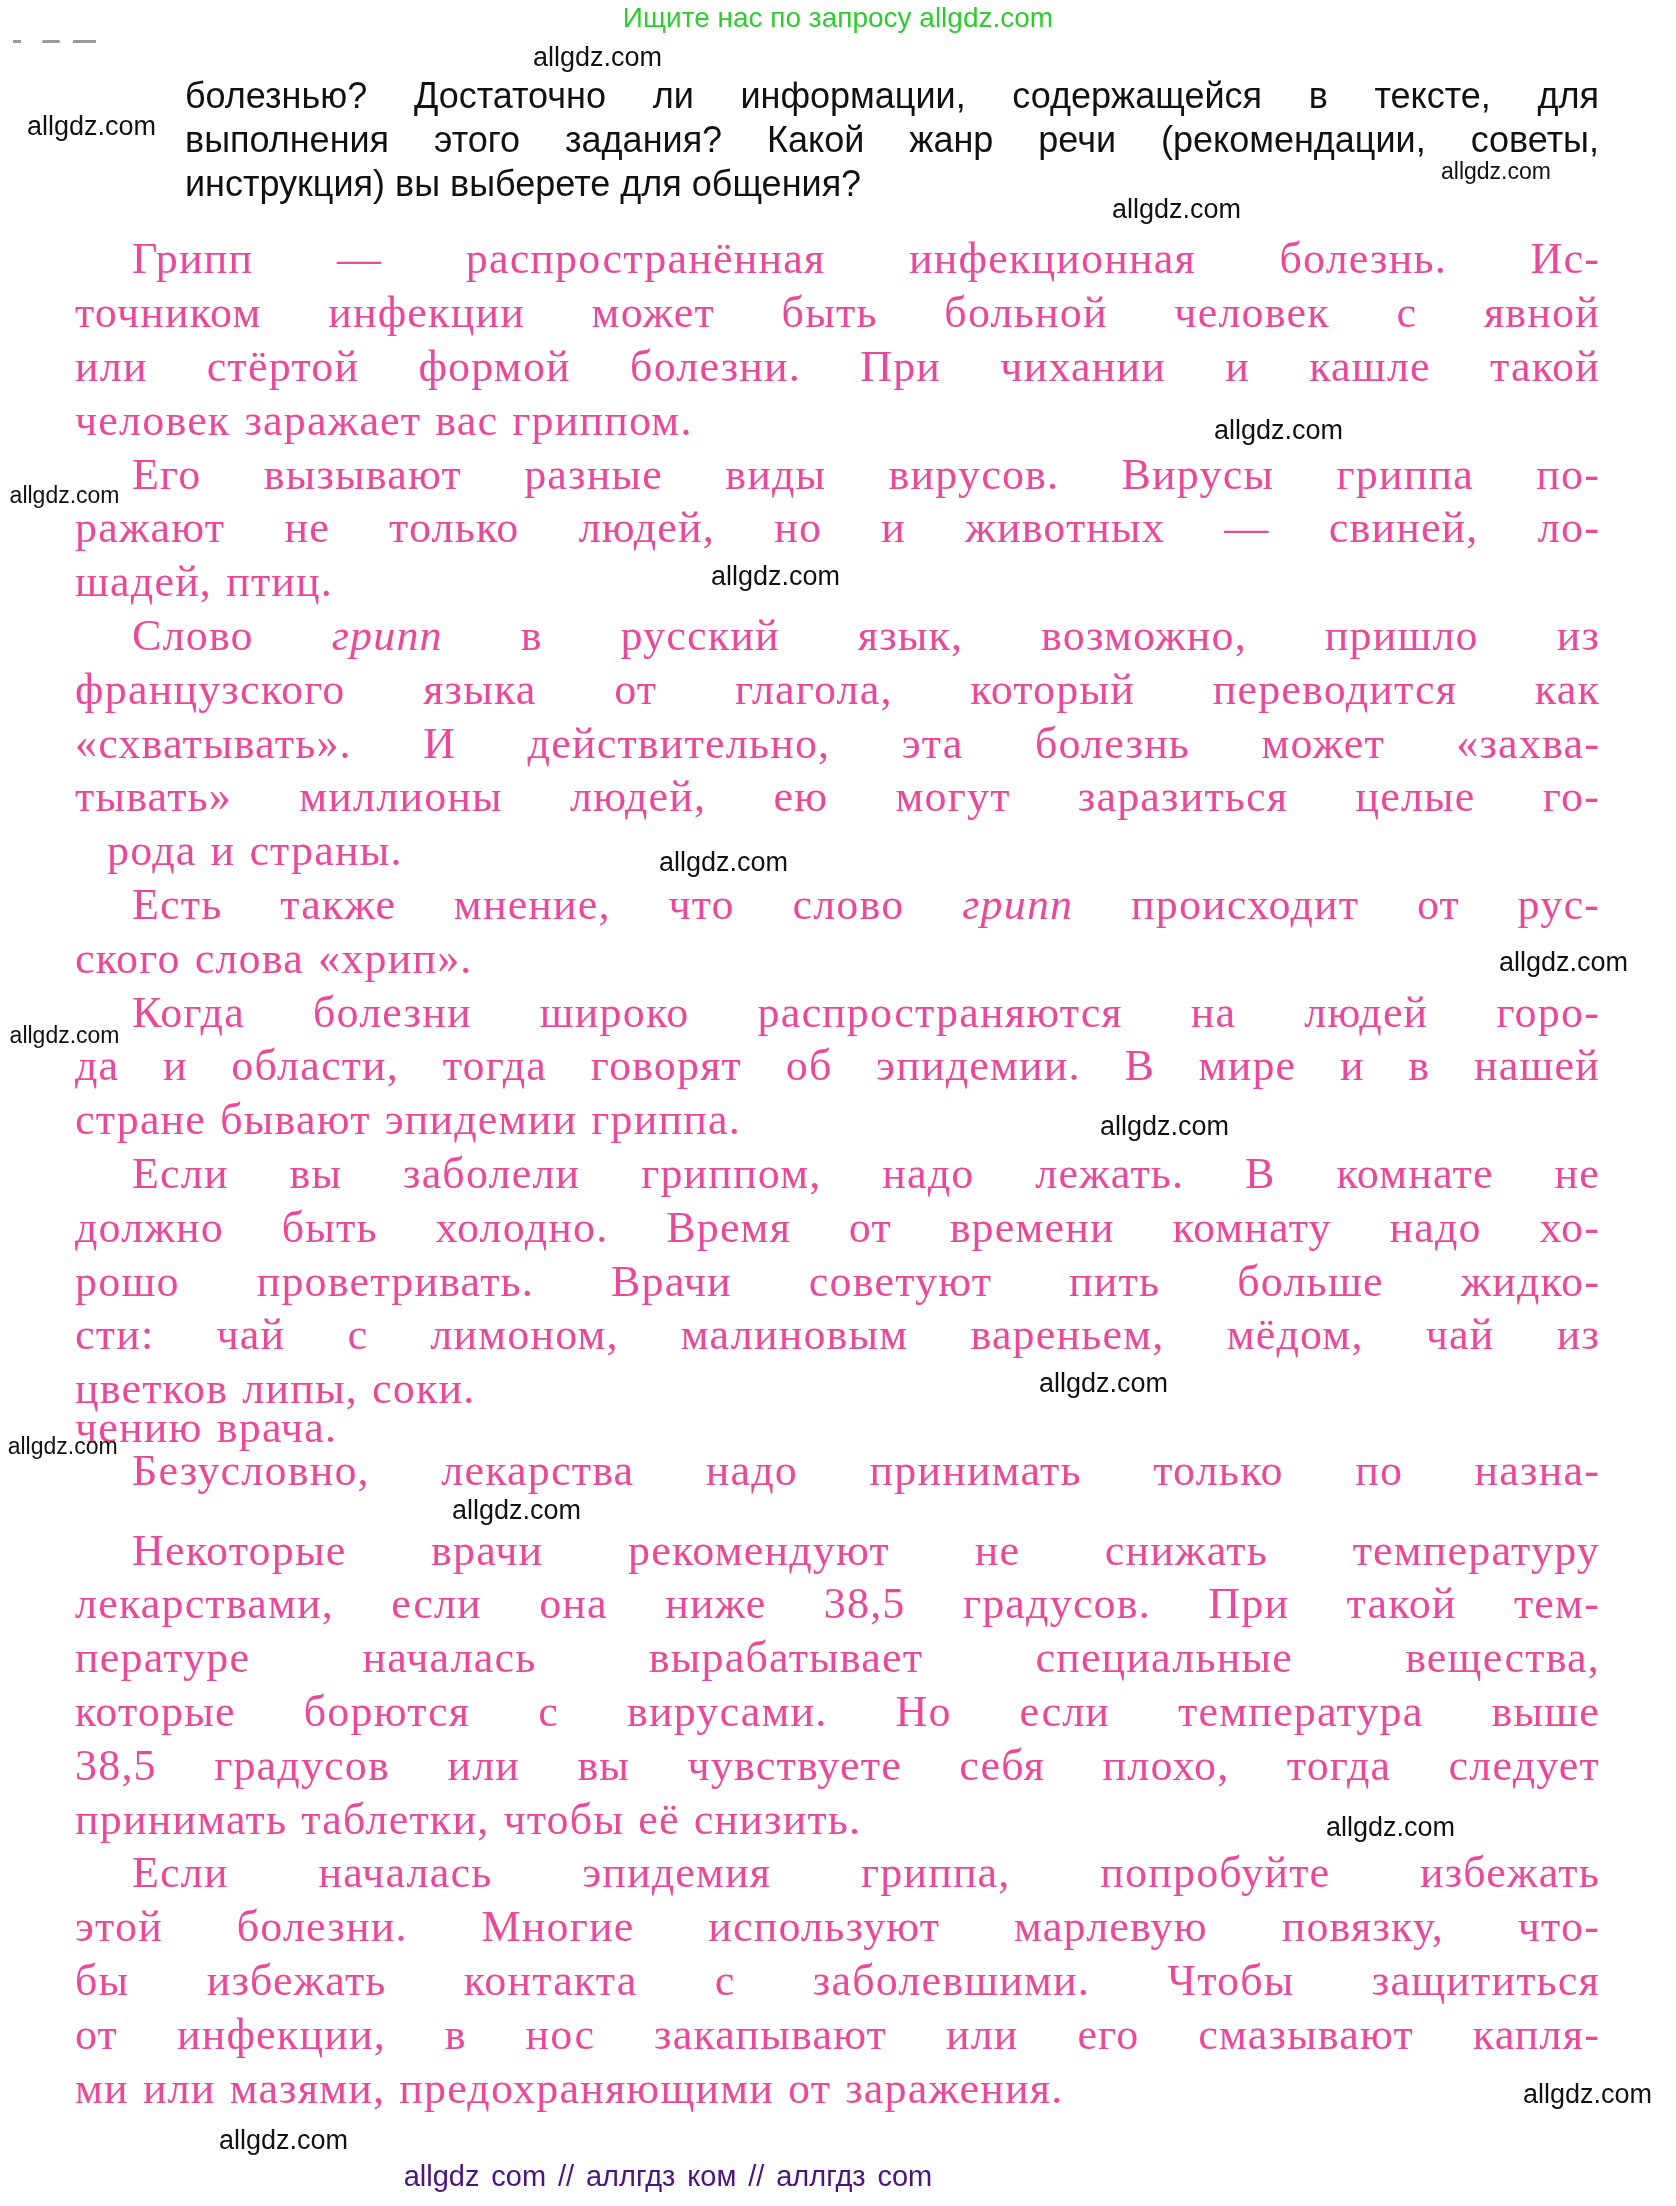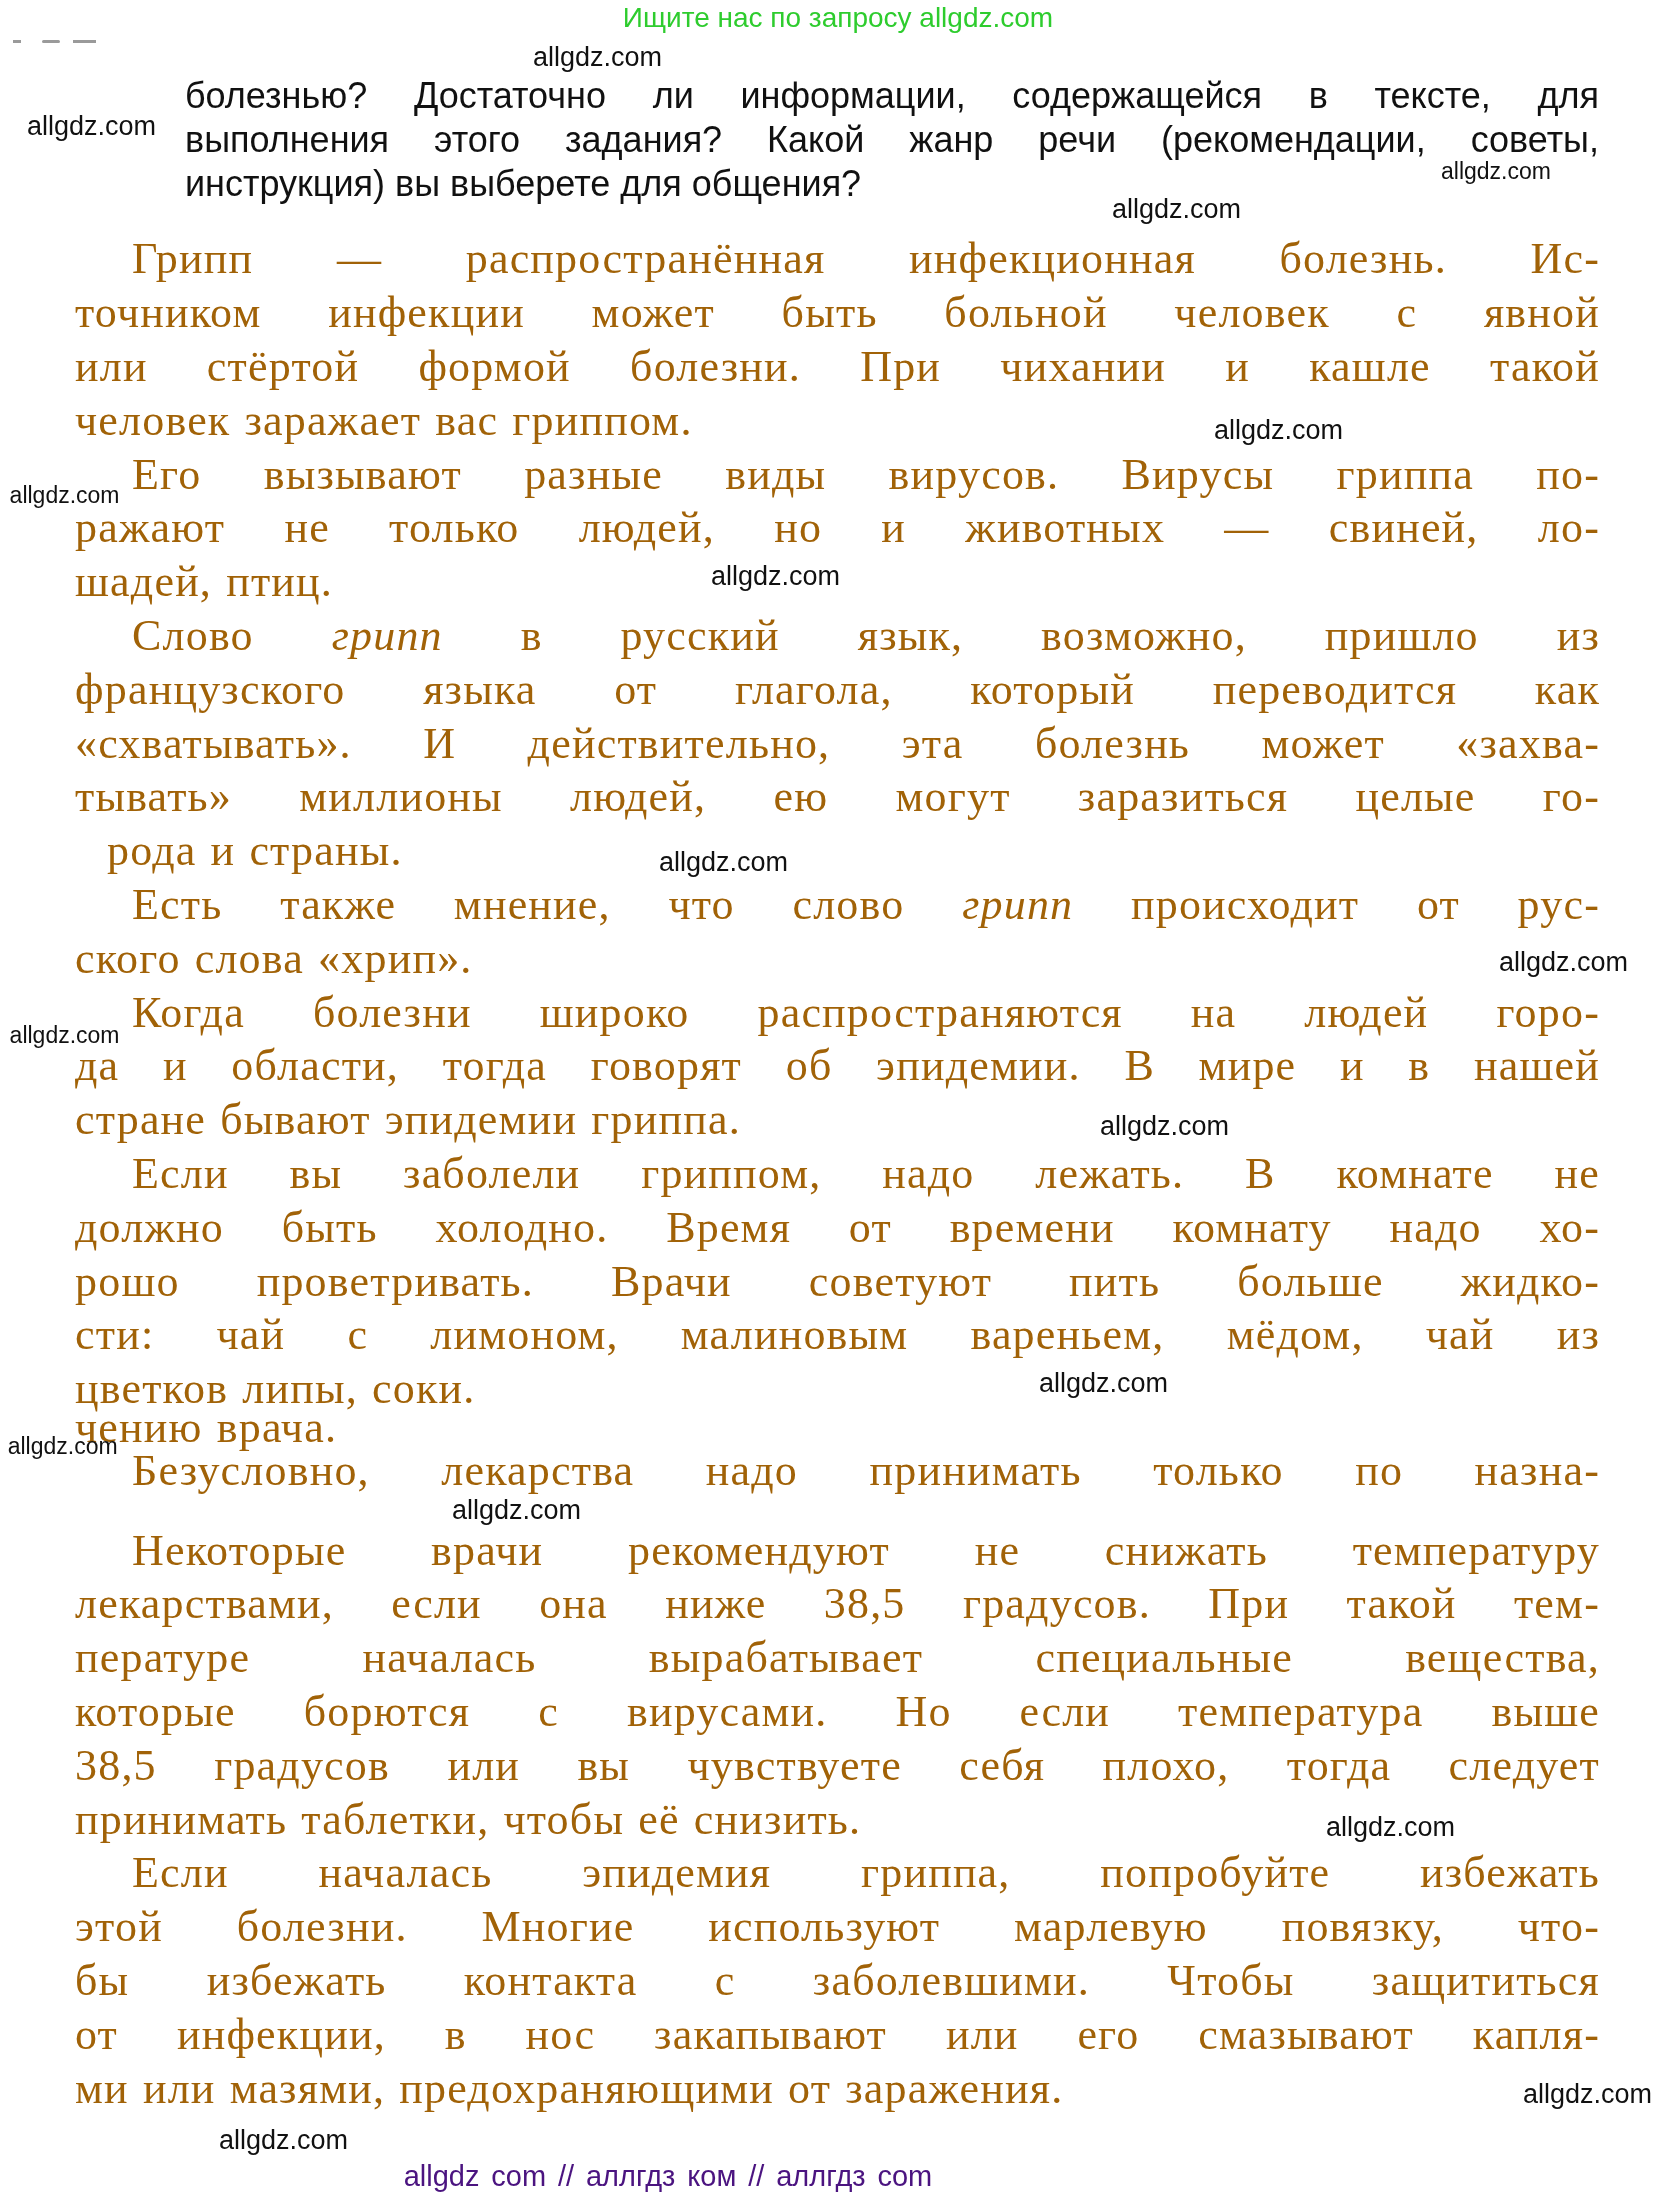--- a/index.html
+++ b/index.html
@@ -13,21 +13,21 @@
   }
   .page-num-frag span { position: absolute; top: 0; height: 2.9px; background: #9a9a9a; }
   .intro-line {
     position: absolute; left: 185px; width: 1414px;
     font-family: "Liberation Sans", sans-serif; font-size: 36px; color: #111;
     text-align: justify; text-align-last: justify; white-space: nowrap; line-height: 42px;
   }
   .intro-line.last { text-align-last: left; }
   .line {
     position: absolute; left: 75px; width: 1525px;
-    font-family: "Liberation Serif", serif; font-size: 44px; color: #a16207;
+    font-family: "Liberation Serif", serif; font-size: 44px; color: #ec4899;
     text-align: justify; text-align-last: justify; line-height: 50px;
     word-spacing: 1.9px; white-space: nowrap; letter-spacing: 1.2px;
   }
   .line.indent { left: 132px; width: 1468px; }
   .line.last { text-align-last: left; }
   .line i { font-style: italic; }
   .wm {
     position: absolute; font-family: Liberation Sans, sans-serif; font-size: 27px;
     color: #111; white-space: nowrap; text-align: right;
   }

